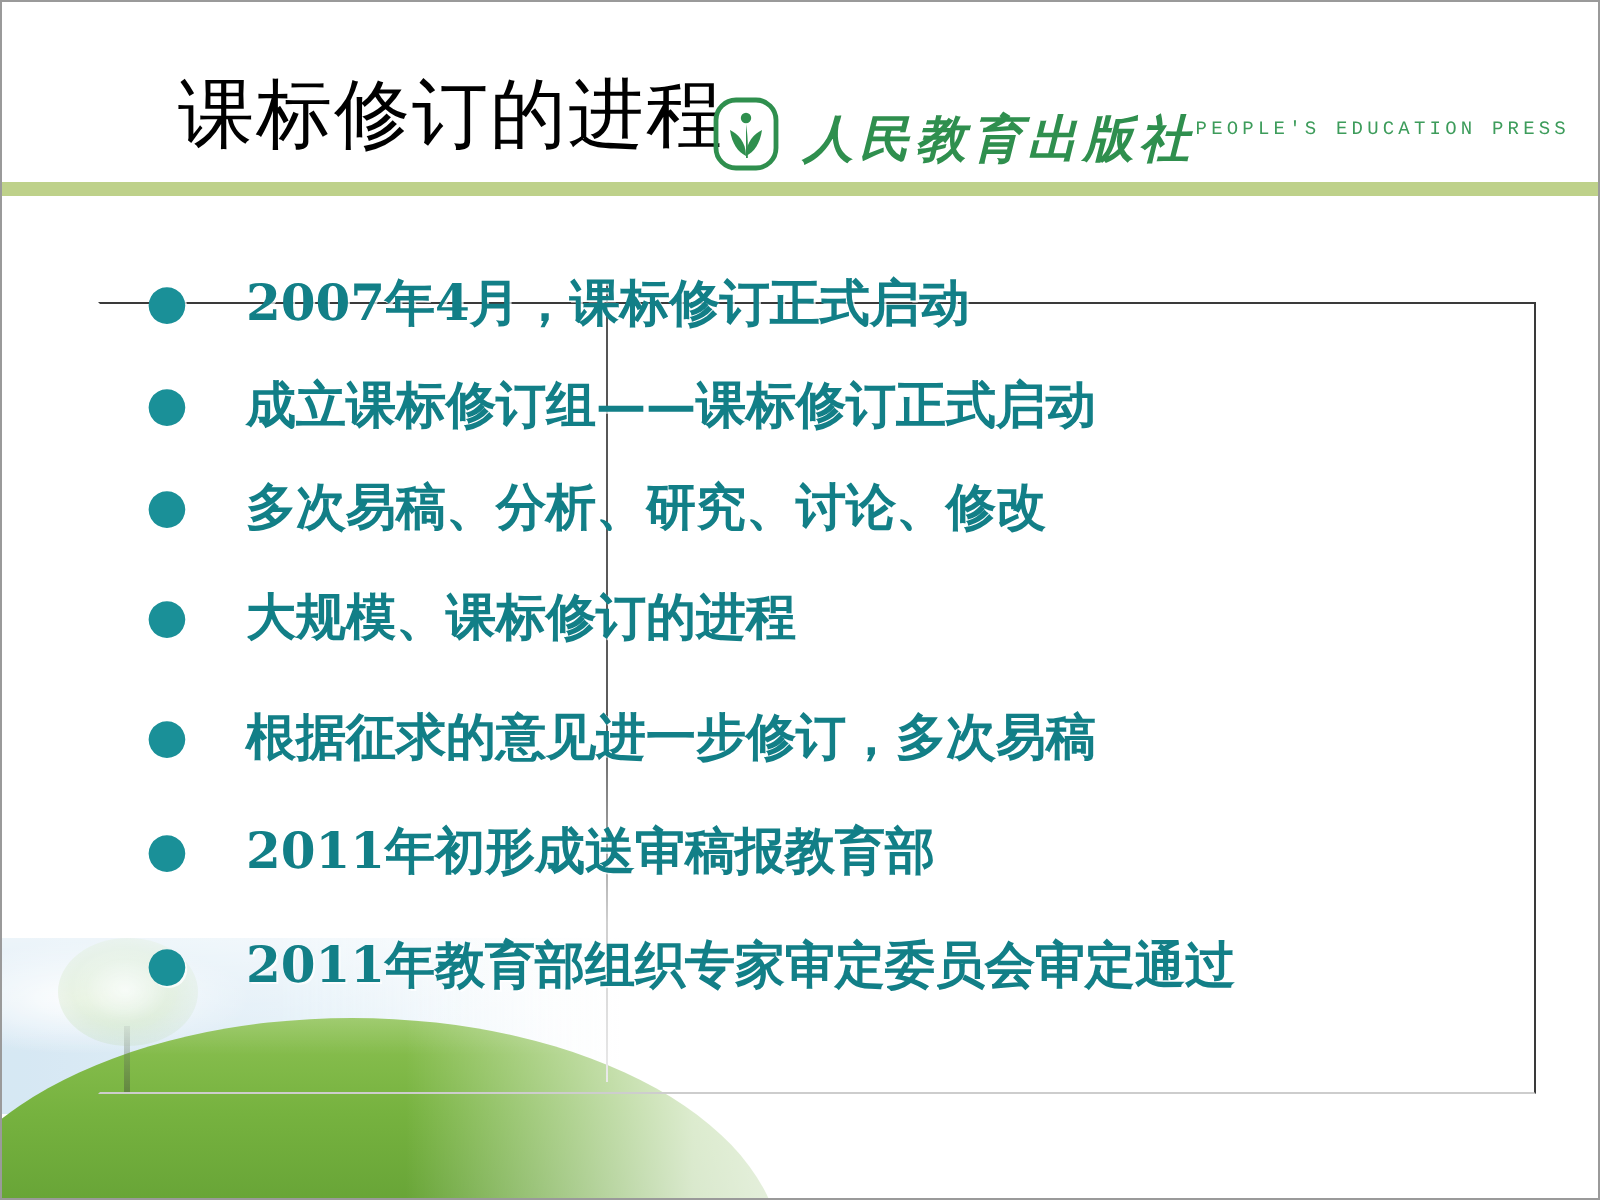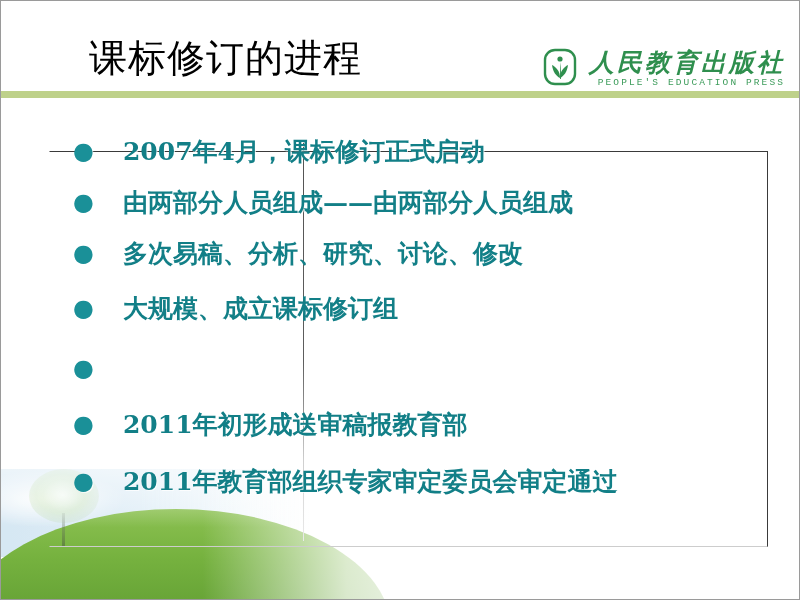--- a/index.html
+++ b/index.html
@@ -137,22 +137,22 @@
     align-items: center;
     gap: 8px;
   }
   .logo-mark {
     width: 42px;
     height: 42px;
     flex: 0 0 auto;
   }
   .logo-words {
     display: flex;
-    flex-direction: column;
-    align-items: flex-end;
+    flex-direction: row;
+    align-items: flex-start;
     justify-content: center;
   }
   .logo-cn {
     font-family: "DejaVu Serif", serif;
     font-style: italic;
     font-weight: bold;
     font-size: 25px;
     line-height: 1;
     color: #2f8f4e;
     letter-spacing: 3px;
@@ -273,32 +273,33 @@
   <div class="content-placeholder"></div>
   <div class="placeholder-vline"></div>
 
   <ul class="bullet-list">
     <li class="bullet-item row-0">
       <span class="bullet-dot">●</span>
       <span class="bullet-text">2007年4月，课标修订正式启动</span>
     </li>
     <li class="bullet-item row-1">
       <span class="bullet-dot">●</span>
-      <span class="bullet-text">由两部分人员组成——由两部分人员组成</span>
+      <span class="bullet-text">成立课标修订组——课标修订正式启动</span>
     </li>
     <li class="bullet-item row-2">
       <span class="bullet-dot">●</span>
       <span class="bullet-text">多次易稿、分析、研究、讨论、修改</span>
     </li>
     <li class="bullet-item row-3">
       <span class="bullet-dot">●</span>
-      <span class="bullet-text">大规模、成立课标修订组</span>
+      <span class="bullet-text">大规模、课标修订的进程</span>
     </li>
     <li class="bullet-item row-4">
       <span class="bullet-dot">●</span>
+      <span class="bullet-text">根据征求的意见进一步修订，多次易稿</span>
     </li>
     <li class="bullet-item row-5">
       <span class="bullet-dot">●</span>
       <span class="bullet-text">2011年初形成送审稿报教育部</span>
     </li>
     <li class="bullet-item row-6">
       <span class="bullet-dot">●</span>
       <span class="bullet-text">2011年教育部组织专家审定委员会审定通过</span>
     </li>
   </ul>

